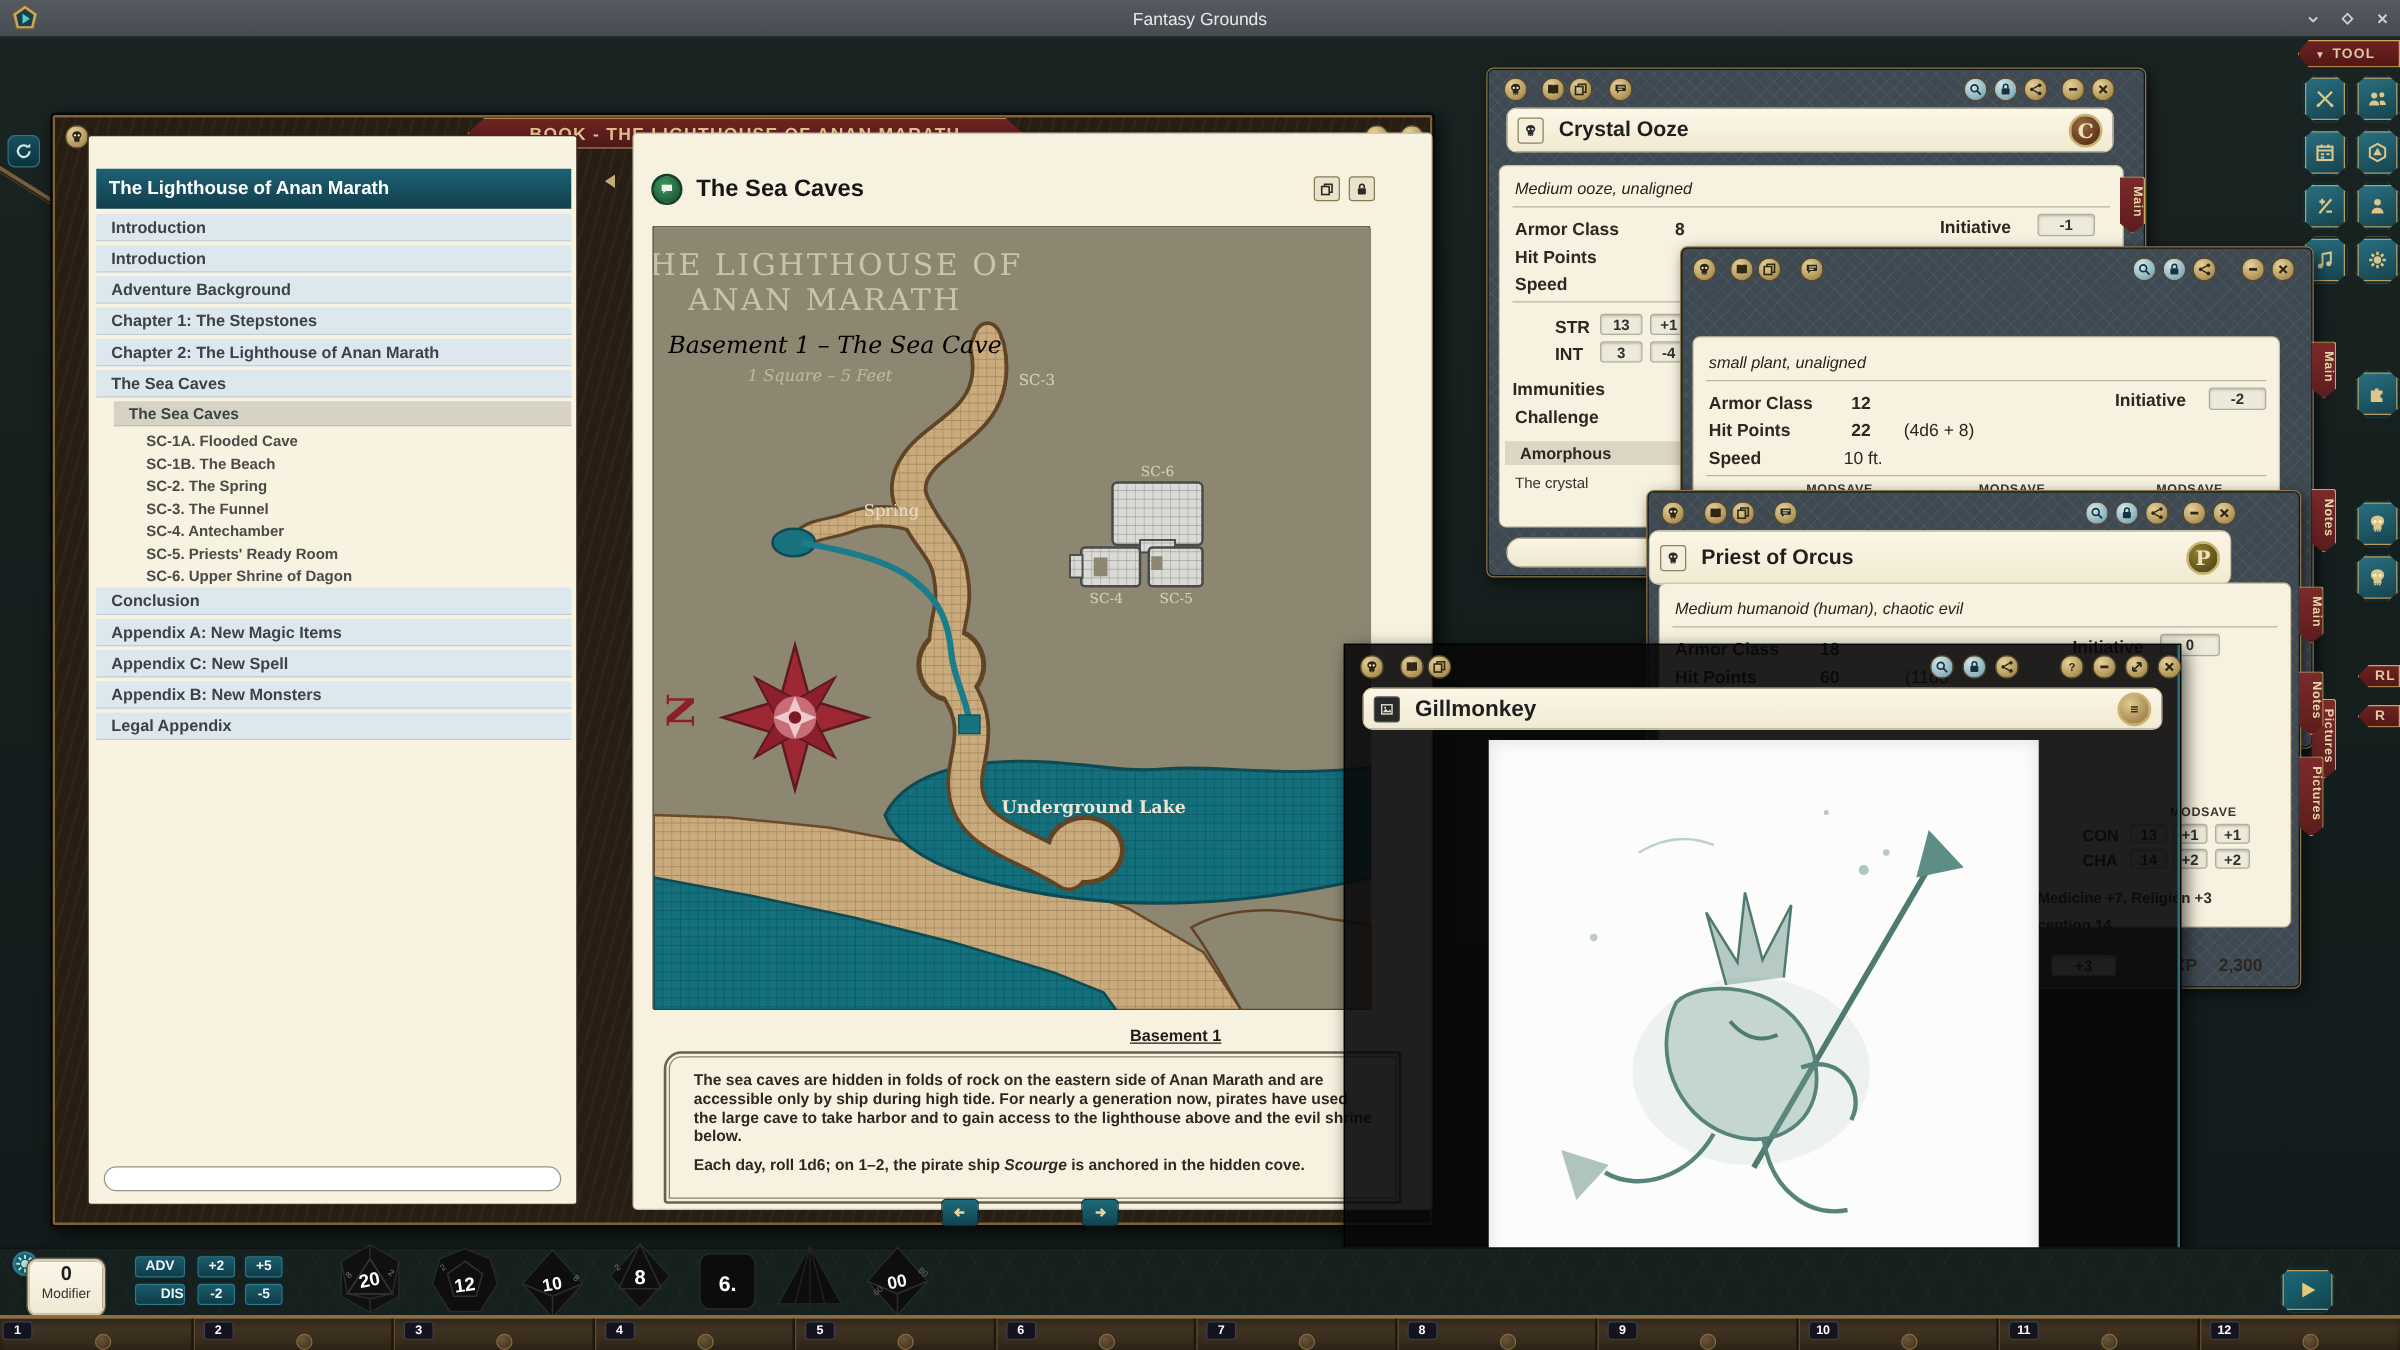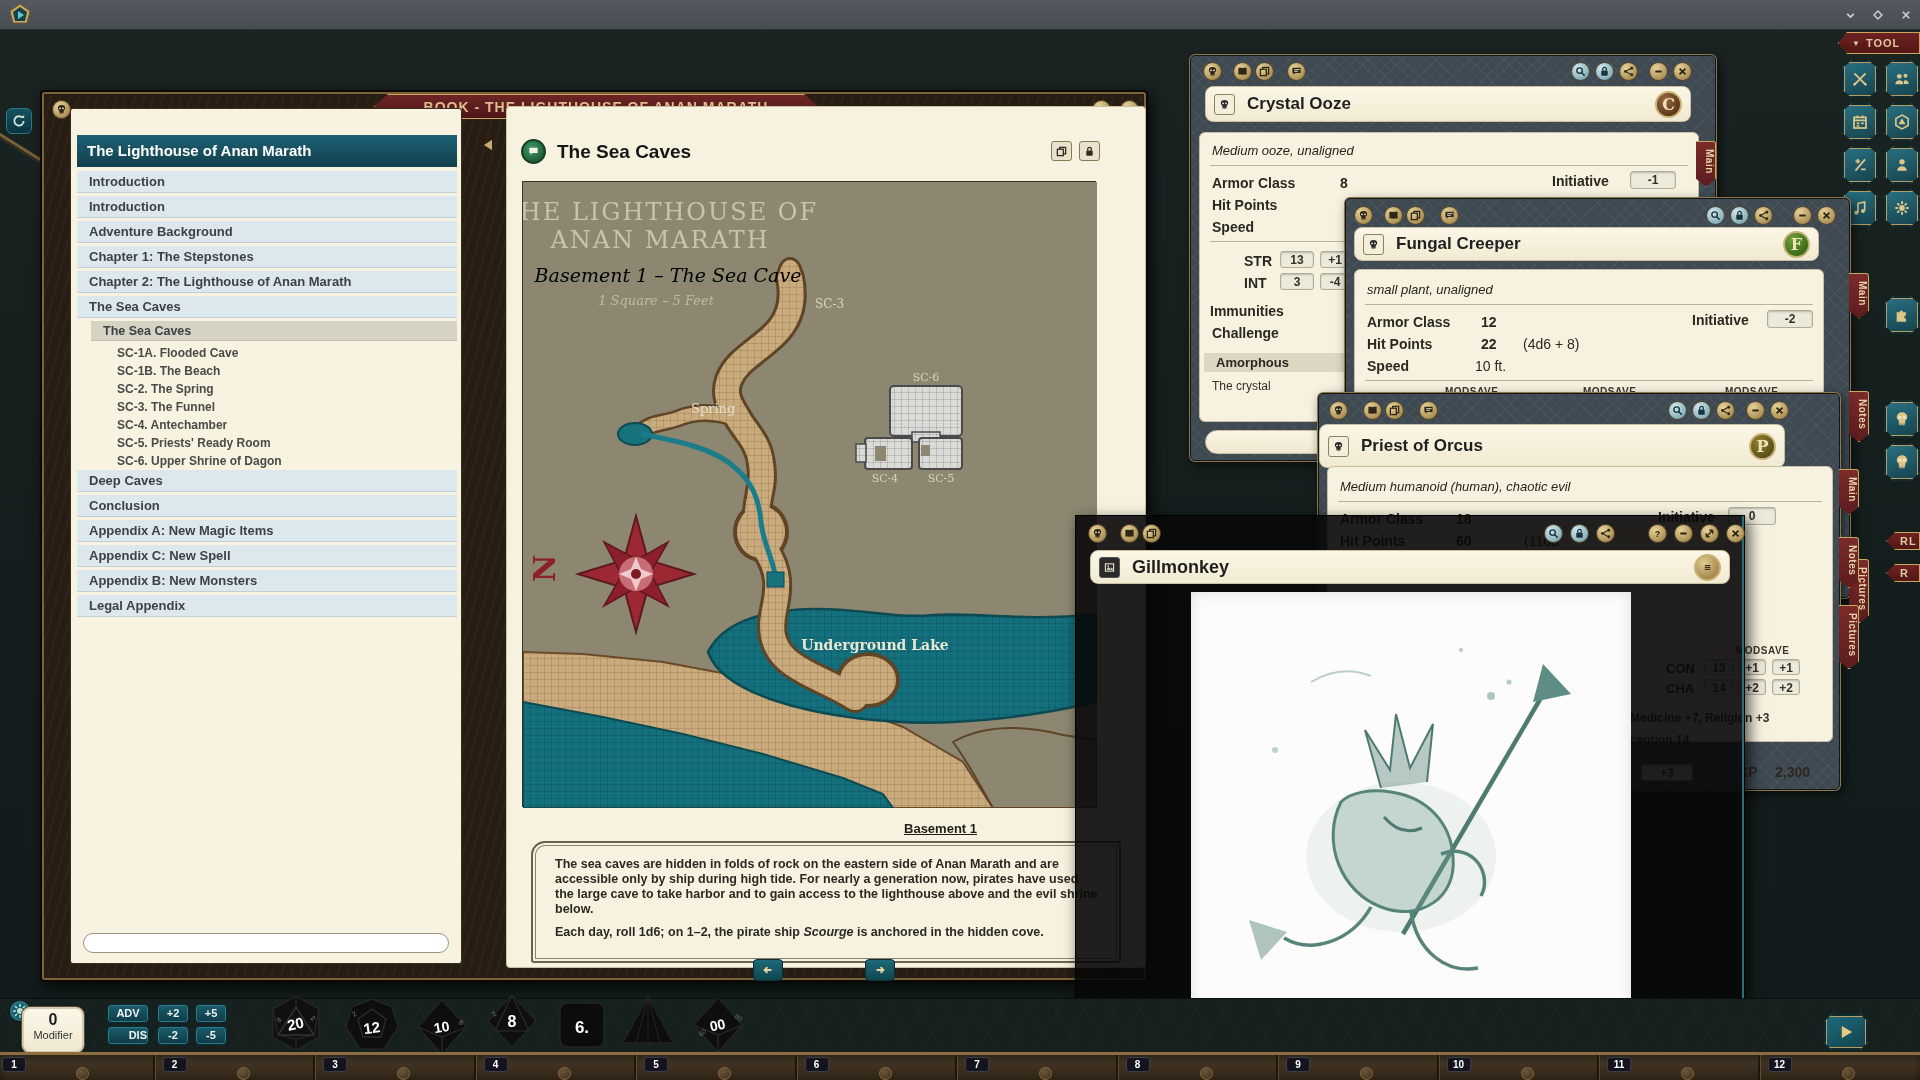--- a/index.html
+++ b/index.html
@@ -190,20 +190,21 @@
 <body>
 
 <div id="desktop"></div>
 
 <header id="titlebar">
   <svg id="fg-logo" viewBox="0 0 24 24">
     <polygon points="12,1 22,8 19,20 5,20 2,8" fill="#caa85e" stroke="#6e5832"></polygon>
     <polygon points="12,4 19,9 17,18 7,18 5,9" fill="#17414b"></polygon>
     <path d="M10 8l6 4-6 4z" fill="#5fc7cf"></path>
   </svg>
+  <div class="t">Fantasy Grounds</div>
   <div class="oswin" style="right:56px;">
       <svg width="13" height="13" viewBox="0 0 12 12">
         <path d="M3 4.5l3 3 3-3" fill="none" stroke="currentColor" stroke-width="1.5"></path>
       </svg>
     </div>
   <div class="oswin" style="right:28px;">
       <svg width="12" height="12" viewBox="0 0 12 12">
         <rect x="3.2" y="3.2" width="5.6" height="5.6" fill="none" stroke="currentColor" stroke-width="1.4" transform="rotate(45 6 6)"></rect>
       </svg>
     </div>
@@ -261,21 +262,20 @@
       <div class="trow">Chapter 2: The Lighthouse of Anan Marath</div>
       <div class="trow">The Sea Caves</div>
       <div class="trow t1">The Sea Caves</div>
       <div class="trow t2">SC-1A. Flooded Cave</div>
       <div class="trow t2">SC-1B. The Beach</div>
       <div class="trow t2">SC-2. The Spring</div>
       <div class="trow t2">SC-3. The Funnel</div>
       <div class="trow t2">SC-4. Antechamber</div>
       <div class="trow t2">SC-5. Priests' Ready Room</div>
       <div class="trow t2">SC-6. Upper Shrine of Dagon</div>
-      <div class="trow">Deep Caves</div>
       <div class="trow">Conclusion</div>
       <div class="trow">Appendix A: New Magic Items</div>
       <div class="trow">Appendix C: New Spell</div>
       <div class="trow">Appendix B: New Monsters</div>
       <div class="trow">Legal Appendix</div>
     </div>
     <svg id="toc-mag" viewBox="0 0 12 12">
         <circle cx="5" cy="5" r="3" fill="none" stroke="currentColor" stroke-width="1.5"></circle>
         <path d="M7.3 7.3L10.5 10.5" stroke="currentColor" stroke-width="1.6"></path>
       </svg>
@@ -692,34 +692,20 @@
       </span>
     </div>
   <div class="cbtn" style="left:471px;top:7px;">
       <span>
         <svg viewBox="0 0 12 12" style="width: 11px; height: 11px; display: block;">
           <path d="M2.8 2.8l6.4 6.4M9.2 2.8L2.8 9.2" stroke="currentColor" stroke-width="2"></path>
         </svg>
       </span>
     </div>
 
-  <div class="titlebar-cream" style="left:8px;top:28px;width:465px;height:34px;">
-    <span class="sqicon">
-        <span>
-          <svg viewBox="0 0 12 12" style="width: 11px; height: 11px; display: block;">
-            <path d="M6 1a4 3.4 0 0 0-4 3.4c0 1.4.8 2.3 1.6 2.8V9.6h4.8V7.2C9.2 6.7 10 5.8 10 4.4A4 3.4 0 0 0 6 1z" fill="currentColor"></path>
-            <circle cx="4.4" cy="4.7" r="1" fill="#f4eedb"></circle>
-            <circle cx="7.6" cy="4.7" r="1" fill="#f4eedb"></circle>
-            <path d="M4.6 9.6v1M6 9.6v1M7.4 9.6v1" stroke="currentColor"></path>
-          </svg>
-        </span>
-      </span>
-    <span class="ttl">Fungal Creeper</span>
-    <span class="badge" style="background:radial-gradient(circle at 35% 30%, #6fa23a, #3c6b1c 70%);">F</span>
-  </div>
 
   <div class="panel" style="left:8px;top:70px;width:470px;height:225px;">
     <div class="ital abs" style="left:12px;top:12px;">small plant, unaligned</div>
     <div class="hr" style="left:10px;top:34px;width:448px;"></div>
     <div class="lbl" style="left:12px;top:44px;">Armor Class</div>
     <div class="val" style="left:126px;top:44px;">12</div>
     <div class="lbl" style="left:337px;top:42px;">Initiative</div>
     <div class="valbox" style="left:412px;top:40px;width:46px;height:18px;">-2</div>
     <div class="lbl" style="left:12px;top:66px;">Hit Points</div>
     <div class="val" style="left:126px;top:66px;">22</div>

